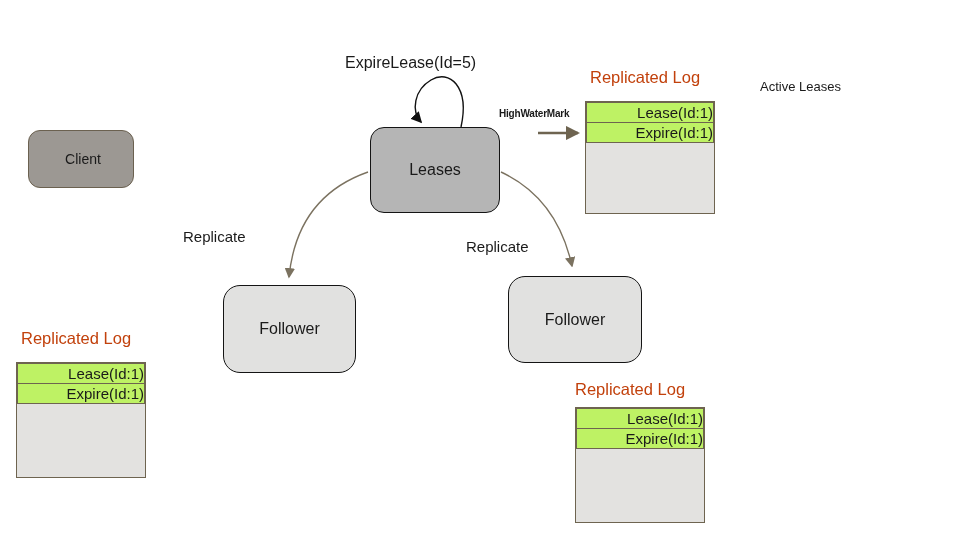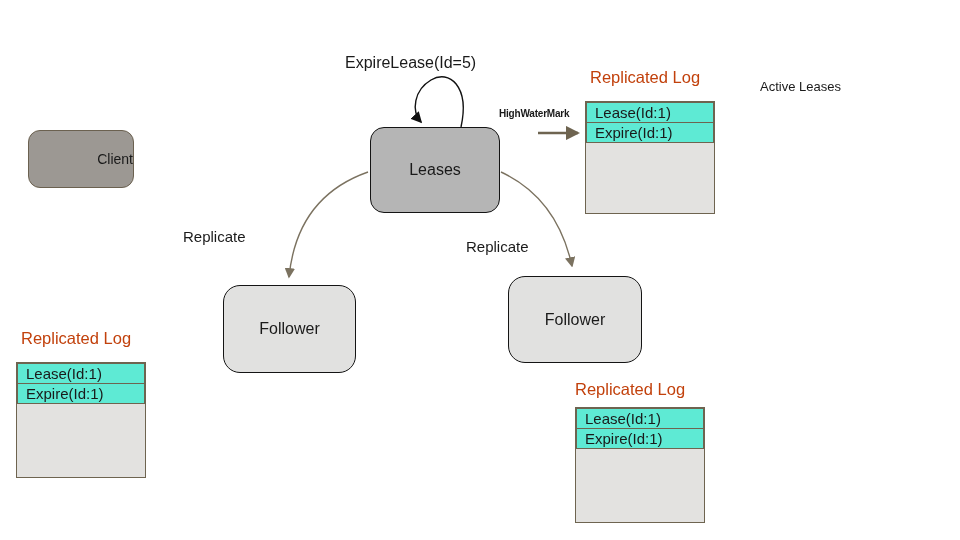--- a/index.html
+++ b/index.html
@@ -43,21 +43,21 @@
     left: 508px; top: 276px; width: 134px; height: 87px;
     background: #e1e1e0;
     border: 1.4px solid #141414;
     border-radius: 17px;
   }
   .node-client {
     left: 28px; top: 130px; width: 106px; height: 58px;
     background: #9c9893;
     border: 1.4px solid #6b6150;
     border-radius: 12px;
-    justify-content: flex-end;
+    justify-content: center;
     padding-left: 4px;
     font-size: 14px;
   }
   .floating-label {
     position: absolute;
     white-space: nowrap;
     color: #1a1a1a;
   }
   .lbl-expire-lease { left: 345px; top: 54px; font-size: 16px; }
   .lbl-active-leases { left: 760px; top: 79px; font-size: 13px; }
@@ -76,23 +76,24 @@
     border: 1px solid #6e6450;
     display: flex;
     flex-direction: column;
   }
   .log-row {
     height: 21px;
     line-height: 19px;
     font-size: 15px;
     padding-left: 8px;
     border: 1px solid #6e6450;
-    background: #5eead4;
+    background: #bef264;
     white-space: nowrap;
     overflow: hidden;
+    text-align: right;
   }
   .log-row + .log-row { margin-top: -1px; }
   .t-leader-title   { left: 590px; top: 68px; }
   .t-leader         { left: 585px; top: 101px; width: 130px; height: 113px; }
   .t-fleft-title    { left: 21px;  top: 329px; }
   .t-fleft          { left: 16px;  top: 362px; width: 130px; height: 116px; }
   .t-fright-title   { left: 575px; top: 380px; }
   .t-fright         { left: 575px; top: 407px; width: 130px; height: 116px; }
 </style>
 </head>

